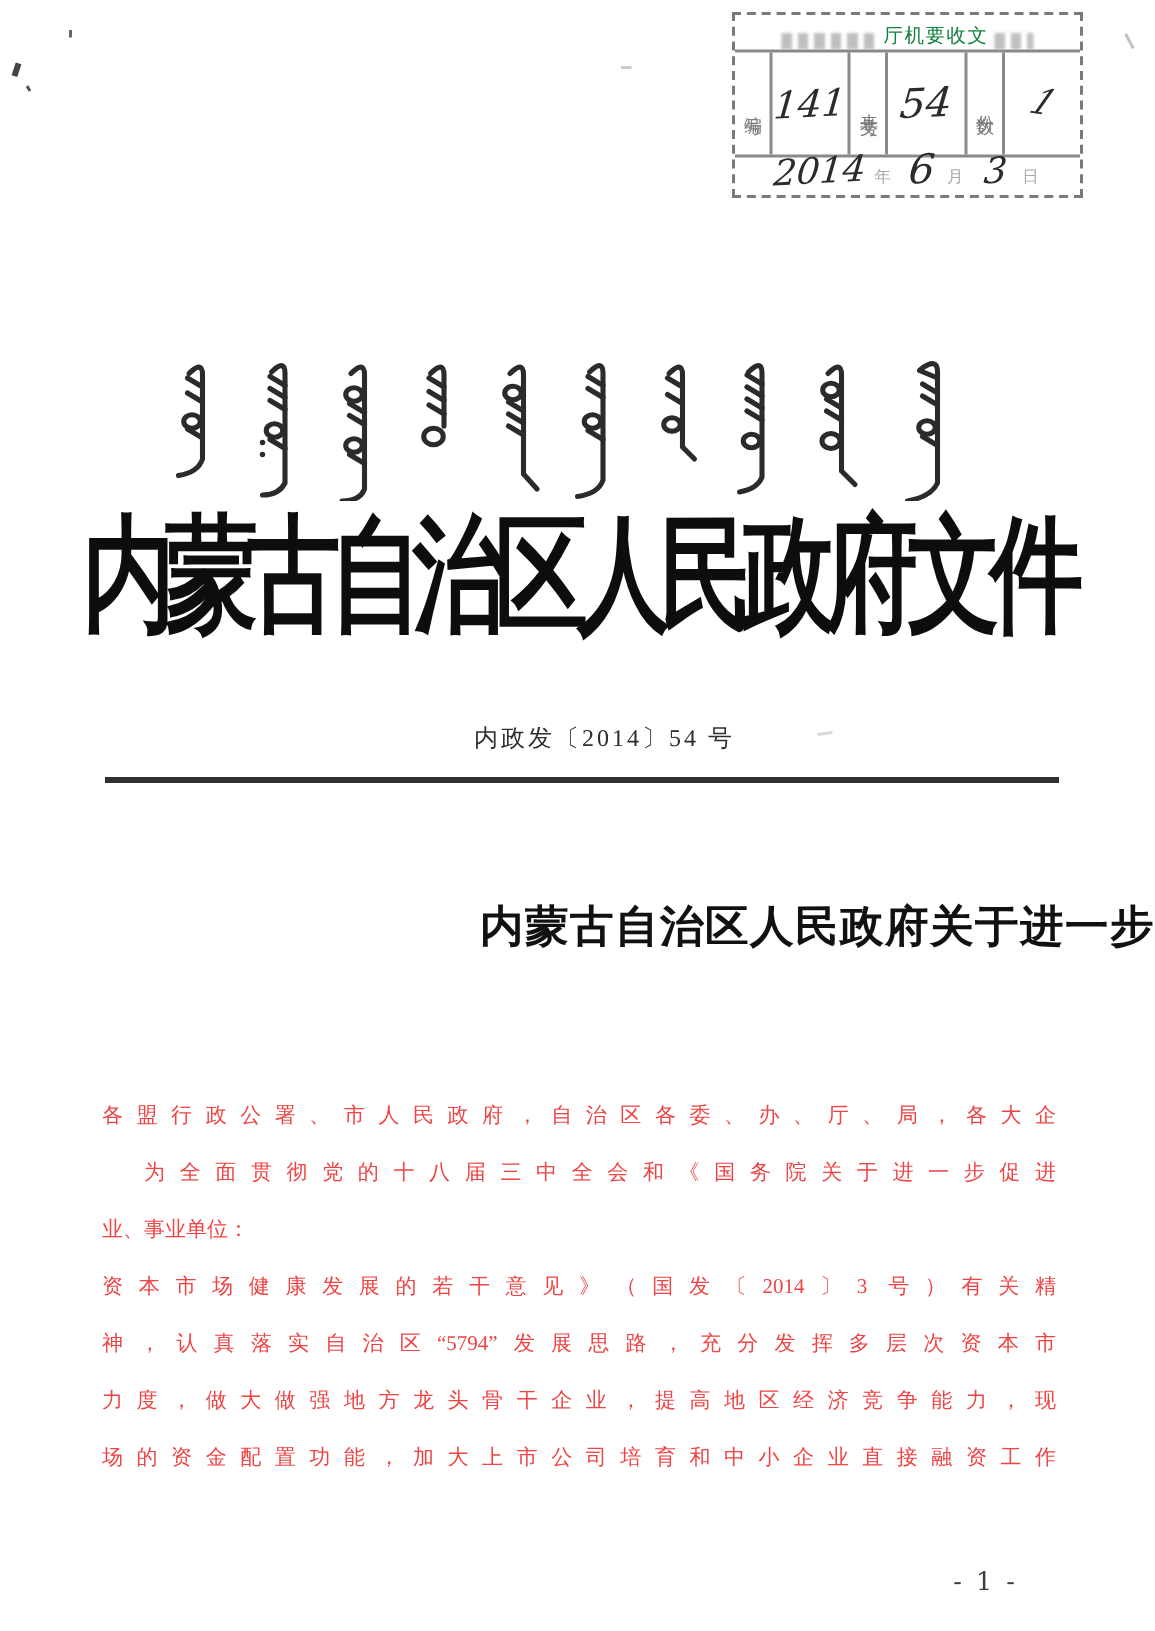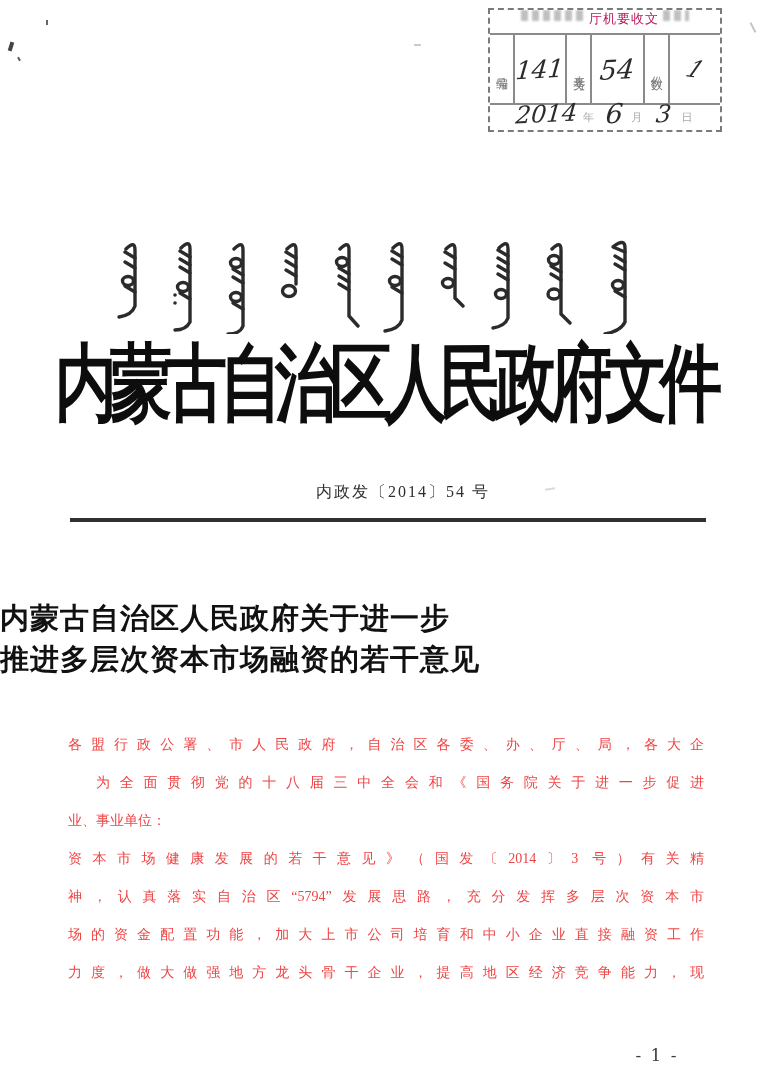--- a/index.html
+++ b/index.html
@@ -16,22 +16,22 @@
   .speck.s5{left:545px;top:488px;width:10px;height:2px;background:#bbb;opacity:.55;transform:rotate(-8deg);}
   .speck.s6{left:752px;top:22px;width:2px;height:11px;background:#999;opacity:.6;transform:rotate(-28deg);}
 
   
   .stamp{
     position:absolute;left:488px;top:8px;width:234px;height:124px;
     border:2px dashed #7a7a7a;box-sizing:border-box;color:#6d6d6d;
     font-family:"Liberation Serif","DejaVu Serif",serif;
   }
   .stamp-header{
-    height:23px;border-bottom:2px solid #8a8a8a;display:flex;align-items:flex-start;
-    justify-content:center;gap:4px;font-size:13px;letter-spacing:1px;color:#be185d;
+    height:23px;border-bottom:2px solid #8a8a8a;display:flex;align-items:flex-end;
+    justify-content:center;gap:4px;font-size:13px;letter-spacing:1px;color:#15803d;
     filter:blur(.3px);overflow:hidden;
   }
   .smudge{
     display:inline-block;height:11px;opacity:.55;filter:blur(1px);
     background:repeating-linear-gradient(90deg,#8a8a8a 0 7px,transparent 7px 11px);
   }
   .smudge.left{width:64px;} .smudge.right{width:26px;}
   .stamp-cells{display:flex;height:70px;border-bottom:2px solid #8a8a8a;box-sizing:border-box;}
   .stamp-cell{border-right:2px solid #8a8a8a;box-sizing:border-box;display:flex;align-items:center;justify-content:center;}
   .stamp-cell:last-child{border-right:none;}
@@ -60,21 +60,21 @@
     transform:scaleY(1.36);transform-origin:top center;white-space:nowrap;
   }
   .doc-number{
     position:absolute;left:18px;top:482px;width:770px;text-align:center;
     font-size:16px;color:#2e2e2e;letter-spacing:2px;
   }
   .rule{position:absolute;left:70px;top:518px;width:636px;height:4px;background:#303030;}
 
   
   .doc-title{
-    position:absolute;left:0;top:598px;width:770px;text-align:left;
+    position:absolute;left:0;top:598px;width:770px;text-align:right;
     font-size:29px;font-weight:bold;line-height:41px;color:#111;letter-spacing:1px;
   }
 
   
   .body-text{
     position:absolute;left:68px;top:726px;width:636px;
     font-size:14px;line-height:38px;color:#ef4444;
   }
   .body-line{white-space:nowrap;}
   .body-line.fill{text-align:justify;text-align-last:justify;white-space:normal;height:38px;overflow:hidden;}
@@ -200,28 +200,27 @@
   </div>
 
   <div class="org-title">内蒙古自治区人民政府文件</div>
 
   <div class="doc-number">内政发〔2014〕54 号</div>
 
   <div class="rule"></div>
 
   <div class="doc-title">
     <div>内蒙古自治区人民政府关于进一步</div>
-    <div>推进多层次资本市场融资的若干意见</div>
   </div>
 
   <div class="body-text">
     <div class="body-line fill">各盟行政公署、市人民政府，自治区各委、办、厅、局，各大企</div>
     <div class="body-line fill indent">为全面贯彻党的十八届三中全会和《国务院关于进一步促进</div>
     <div class="body-line">业、事业单位：</div>
     <div class="body-line fill">资本市场健康发展的若干意见》（国发〔2014〕3 号）有关精</div>
     <div class="body-line fill">神，认真落实自治区“5794”发展思路，充分发挥多层次资本市</div>
+    <div class="body-line fill">力度，做大做强地方龙头骨干企业，提高地区经济竞争能力，现</div>
     <div class="body-line fill">场的资金配置功能，加大上市公司培育和中小企业直接融资工作</div>
-    <div class="body-line fill">力度，做大做强地方龙头骨干企业，提高地区经济竞争能力，现</div>
   </div>
 
   <div class="page-number">- 1 -</div>
 
 </div>
 
 </body></html>

